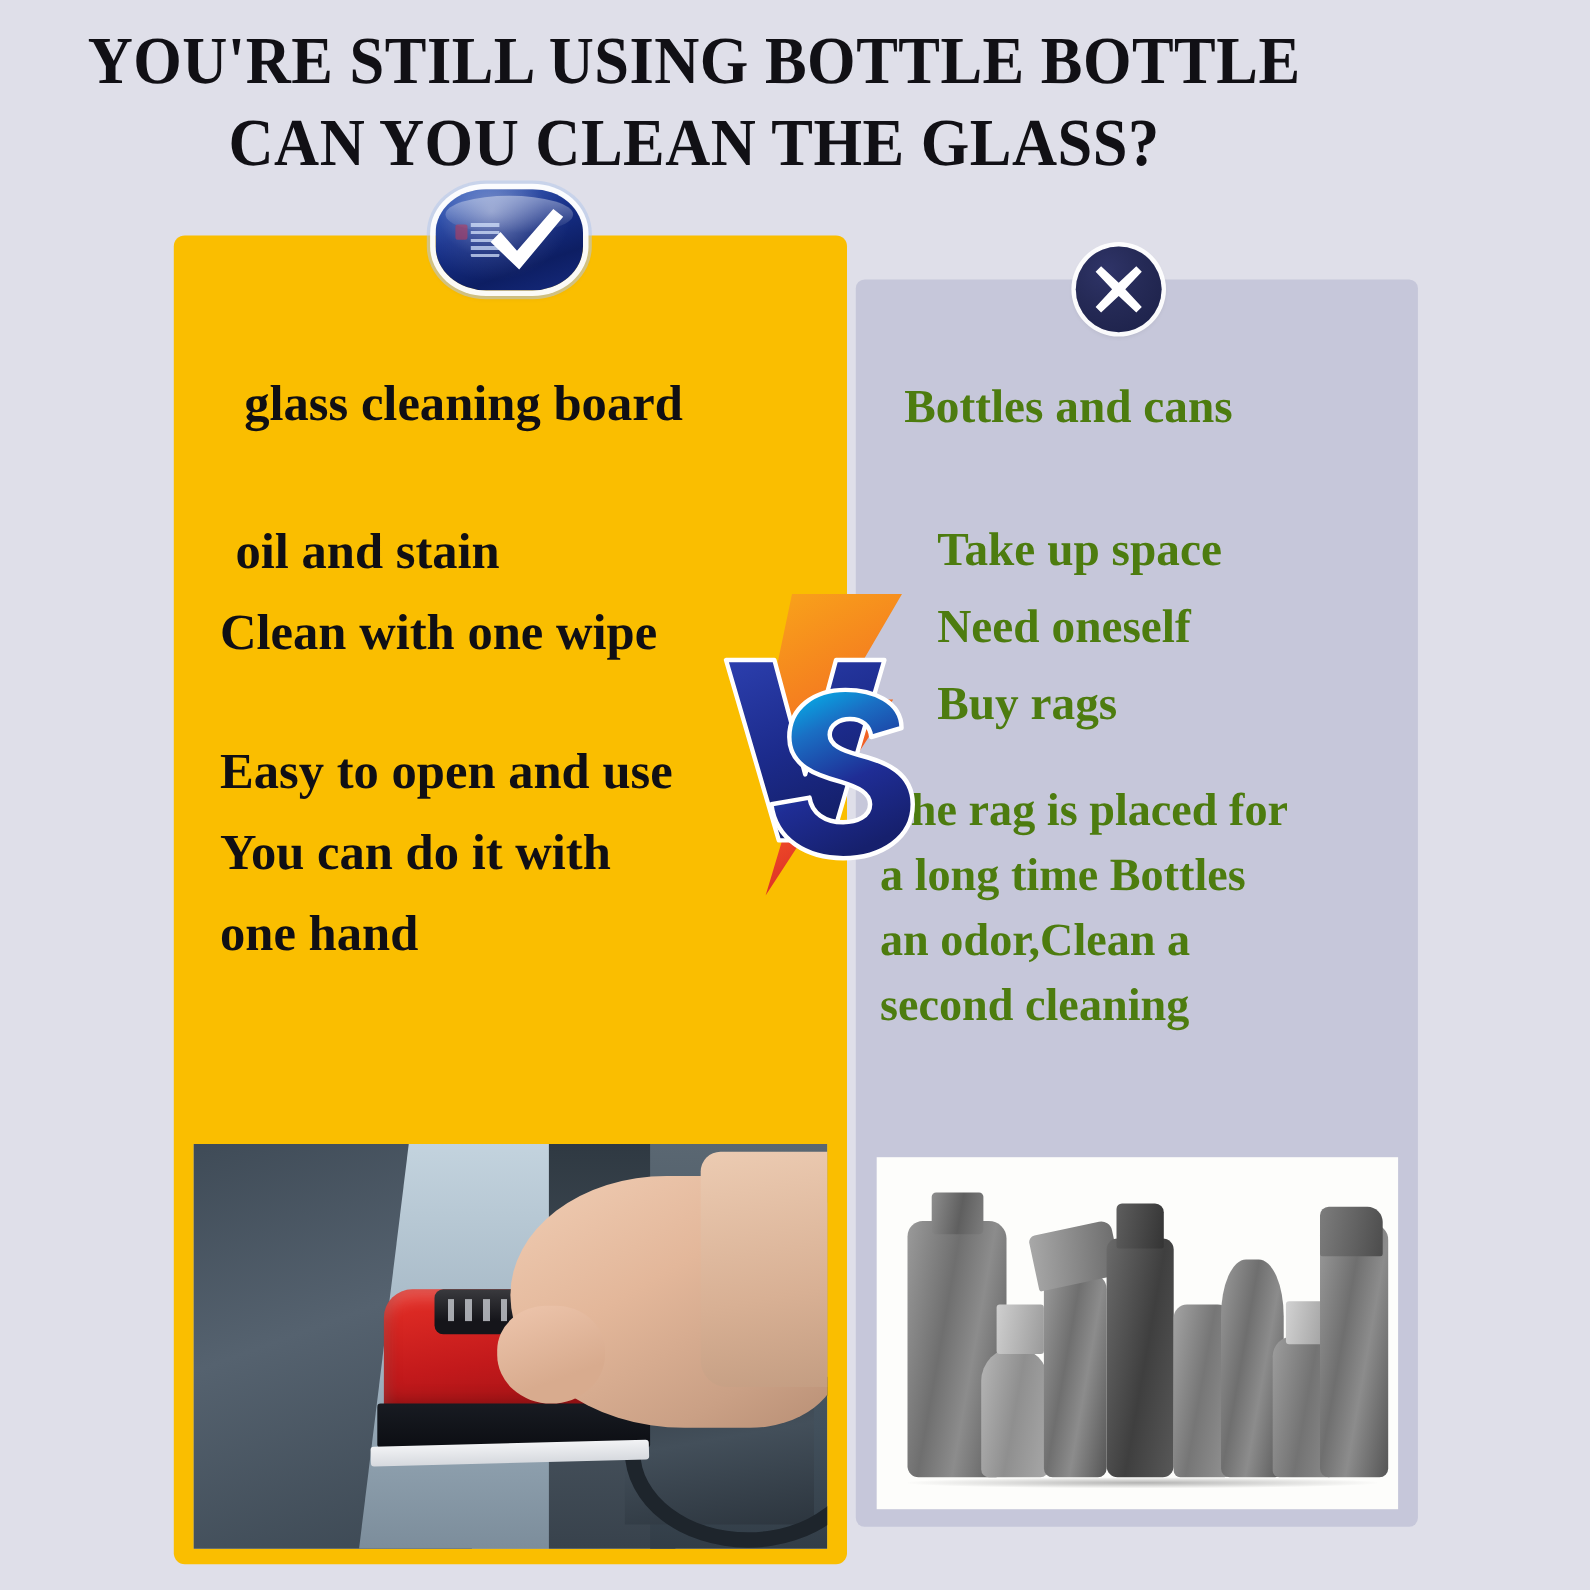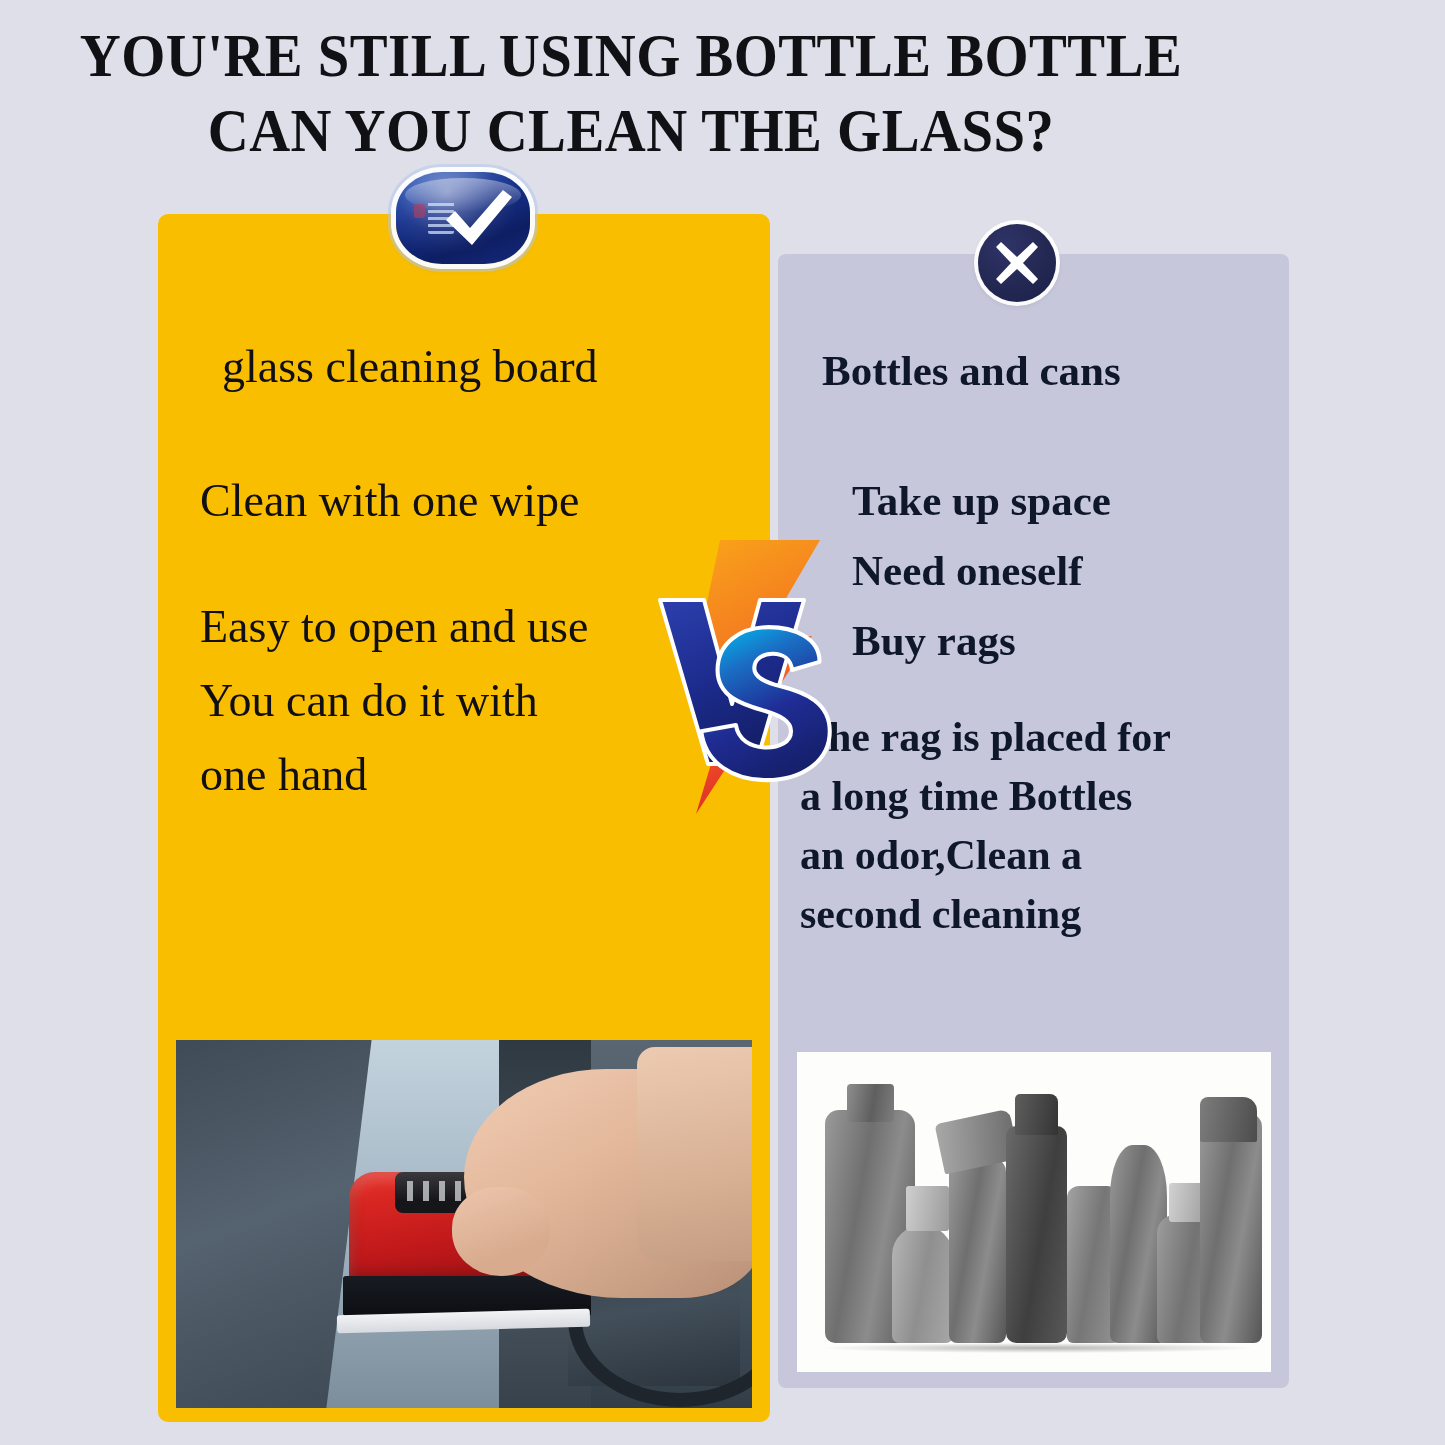--- a/index.html
+++ b/index.html
@@ -119,28 +119,28 @@
   }
   .x-badge svg { position: absolute; left: 0; top: 0; }
 
   
   .col-left-text {
     position: absolute;
     left: 200px;
     top: 330px;
     width: 540px;
     color: #100f14;
-    font-weight: normal;
+    font-weight: bold;
   }
   .col-right-text {
     position: absolute;
     left: 800px;
     top: 336px;
     width: 490px;
-    color: #0f172a;
+    color: #4d7c0f;
     font-weight: bold;
   }
   .l-line {
     font-size: 46px;
     line-height: 74px;
     white-space: nowrap;
   }
   .r-line {
     font-size: 43px;
     line-height: 70px;
@@ -299,20 +299,21 @@
 
 <div class="x-badge">
   <svg width="78" height="78" viewBox="0 0 78 78">
     <path d="M23 18 L39 33 L55 18 L60 23 L45 39 L60 55 L55 60 L39 45 L23 60 L18 55 L33 39 L18 23 Z" fill="#ffffff"></path>
   </svg>
 </div>
 
 <div class="col-left-text">
   <div class="l-line indent-3">glass cleaning board</div>
   <div class="gap-a"></div>
+  <div class="l-line indent-1">oil and stain</div>
   <div class="l-line">Clean with one wipe</div>
   <div class="gap-b"></div>
   <div class="l-line">Easy to open and use</div>
   <div class="l-line">You can do it with</div>
   <div class="l-line">one hand</div>
 </div>
 
 <div class="col-right-text">
   <div class="r-line indent-3">Bottles and cans</div>
   <div class="gap-a"></div>

